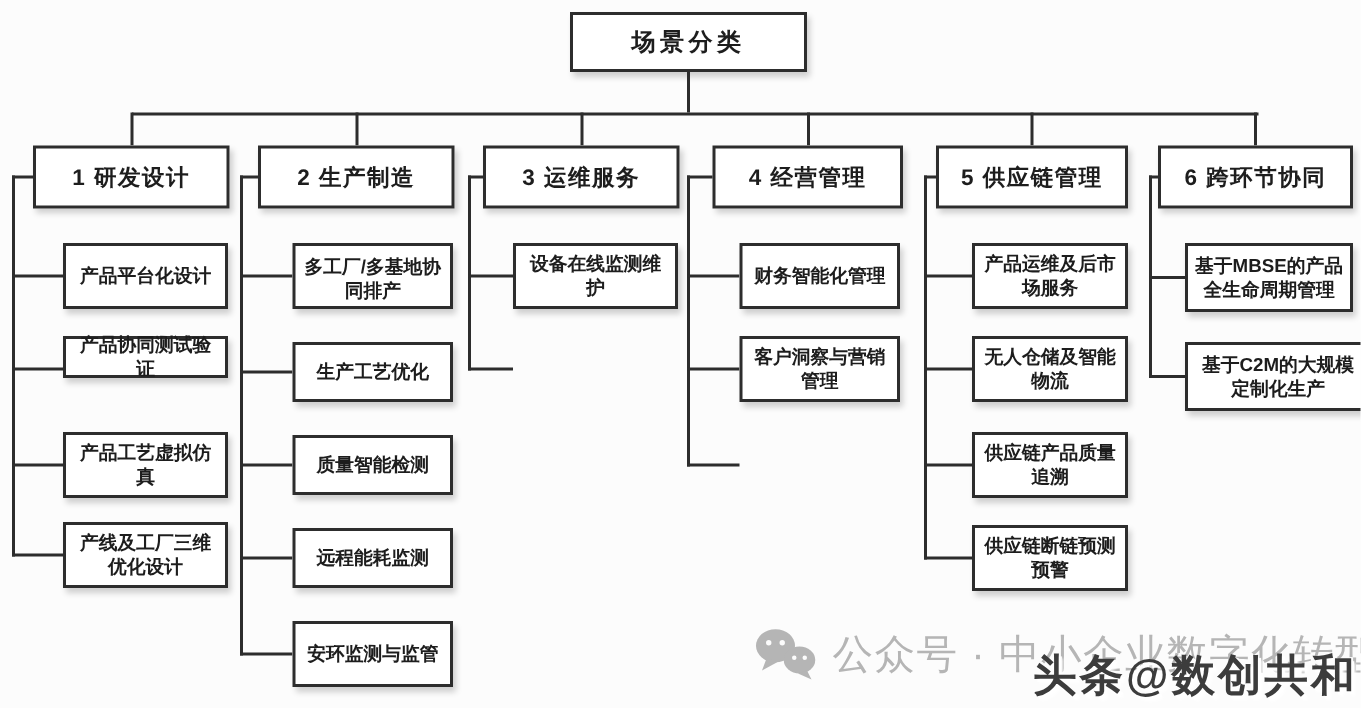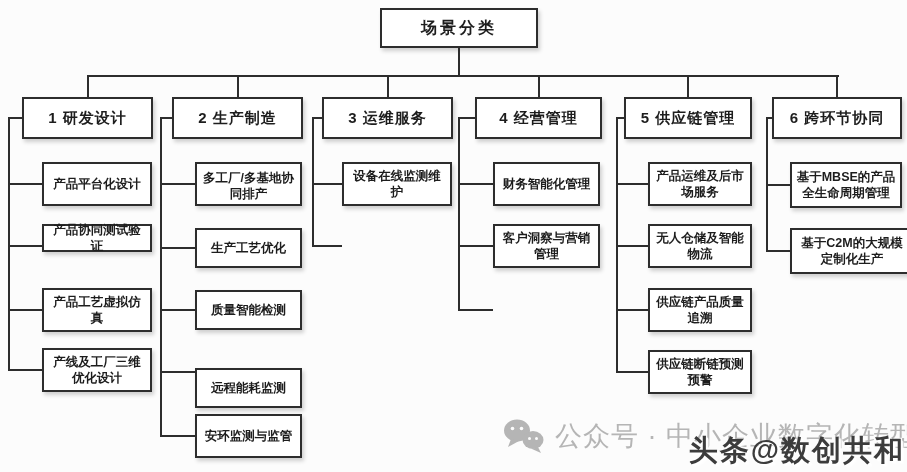--- a/index.html
+++ b/index.html
@@ -119,21 +119,21 @@
     </div>
     <div class="cline" style="left: 160px; top: 247px; width: 35px; height: 2px;"></div>
     <div class="node chd" style="left: 195px; top: 228px; width: 107px; height: 40px;">
       <span>生产工艺优化</span>
     </div>
     <div class="cline" style="left: 160px; top: 309px; width: 35px; height: 2px;"></div>
     <div class="node chd" style="left: 195px; top: 290px; width: 107px; height: 40px;">
       <span>质量智能检测</span>
     </div>
     <div class="cline" style="left: 160px; top: 371px; width: 35px; height: 2px;"></div>
-    <div class="node chd" style="left: 195px; top: 352px; width: 107px; height: 40px; margin-top: 16px;">
+    <div class="node chd" style="left: 195px; top: 352px; width: 107px; height: 40px;">
       <span>远程能耗监测</span>
     </div>
     <div class="cline" style="left: 160px; top: 435px; width: 35px; height: 2px;"></div>
     <div class="node chd" style="left: 195px; top: 414px; width: 107px; height: 44px;">
       <span>安环监测与监管</span>
     </div>
     <div class="cline" style="left: 387px; top: 75px; width: 2px; height: 22px;"></div>
     <div class="node hdr" style="left: 322px; top: 97px; width: 131px; height: 42px;">
       <span>3 运维服务</span>
     </div>

